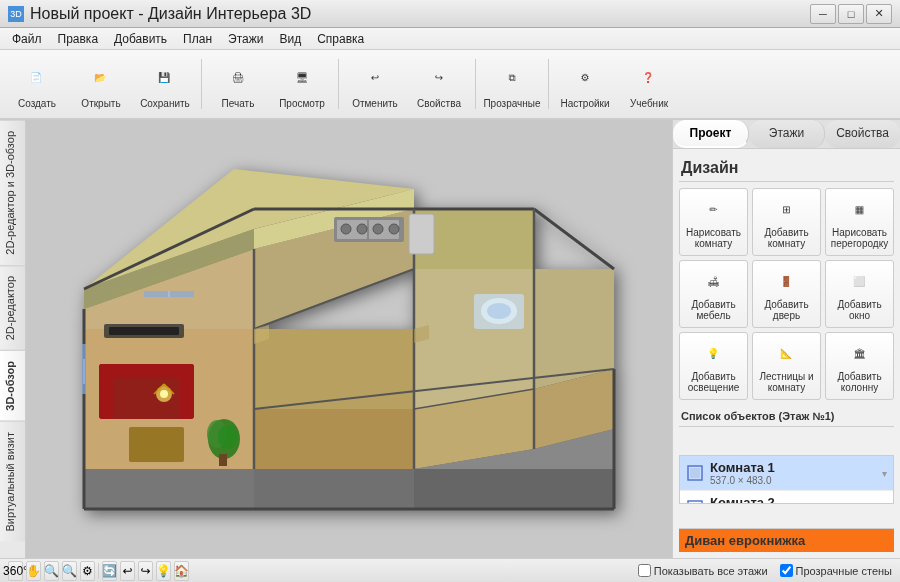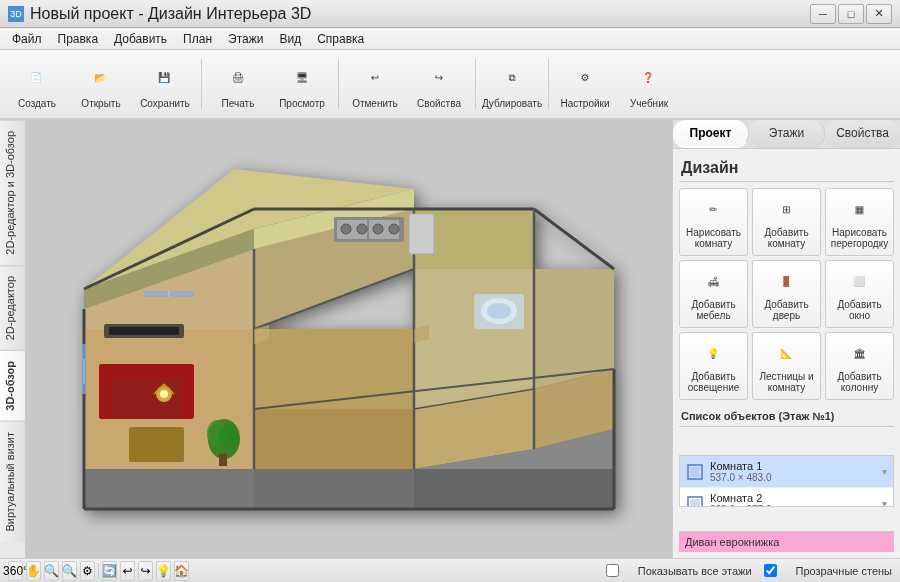--- a/index.html
+++ b/index.html
@@ -193,48 +193,49 @@
       display: flex;
       align-items: center;
       padding: 4px 6px;
       border-bottom: 1px solid #eee;
       cursor: pointer;
       gap: 6px;
     }
     .object-item.selected { background: #c8deff; }
     .object-icon { width: 18px; height: 18px; display: flex; align-items: center; justify-content: center; flex-shrink: 0; }
     .object-info { flex: 1; }
-    .object-name { font-size: 11px; font-weight: normal; color: #222; }
+    .object-name { font-size: 13px; font-weight: bold; color: #222; }
     .object-size { font-size: 10px; color: #666; }
     .object-arrow { color: #999; font-size: 10px; }
 
     
     .objects-footer {
       padding: 4px 6px;
-      font-size: 11px;
+      font-size: 13px;
       color: #333;
       border-top: 1px solid #ccc;
-      background: #f9a8d4;
+      background: #f97316;
+      font-weight: bold;
     }
 
     
     .status-bar {
       height: 24px;
       background: linear-gradient(to bottom, #f0f0f0, #e0e0e0);
       border-top: 1px solid #ccc;
       display: flex;
       align-items: center;
       padding: 0 8px;
       gap: 8px;
     }
     .status-tools { display: flex; gap: 3px; align-items: center; }
     .status-btn { width: 15px; height: 20px; border: 1px solid #ccc; background: linear-gradient(to bottom, #f5f5f5, #e5e5e5); cursor: pointer; display: flex; align-items: center; justify-content: center; font-size: 12px; border-radius: 2px; }
     .status-separator { width: 1px; height: 16px; background: #ccc; }
     .status-checkboxes { display: flex; gap: 12px; margin-left: auto; align-items: center; }
-    .status-check { display: flex; align-items: center; gap: 19px; font-size: 11px; color: #333; cursor: pointer; }
+    .status-check { display: flex; align-items: center; gap: 3px; font-size: 11px; color: #333; cursor: pointer; }
 
     
     .objects-list::-webkit-scrollbar { width: 12px; }
     .objects-list::-webkit-scrollbar-track { background: #f0f0f0; }
     .objects-list::-webkit-scrollbar-thumb { background: #c0c0c0; border: 1px solid #aaa; }
 
     
     svg.floorplan { filter: drop-shadow(4px 4px 8px rgba(0,0,0,0.5)); }
   </style>
 </head>
@@ -289,21 +290,21 @@
       <div class="icon-area">↩</div>
       <span>Отменить</span>
     </div>
     <div class="toolbar-btn">
       <div class="icon-area">↪</div>
       <span>Свойства</span>
     </div>
     <div class="toolbar-separator"></div>
     <div class="toolbar-btn">
       <div class="icon-area">⧉</div>
-      <span>Дублировать</span>
+      <span>Прозрачные</span>
     </div>
     <div class="toolbar-separator"></div>
     <div class="toolbar-btn">
       <div class="icon-area">⚙</div>
       <span>Настройки</span>
     </div>
     <div class="toolbar-btn">
       <div class="icon-area">❓</div>
       <span>Учебник</span>
     </div>

